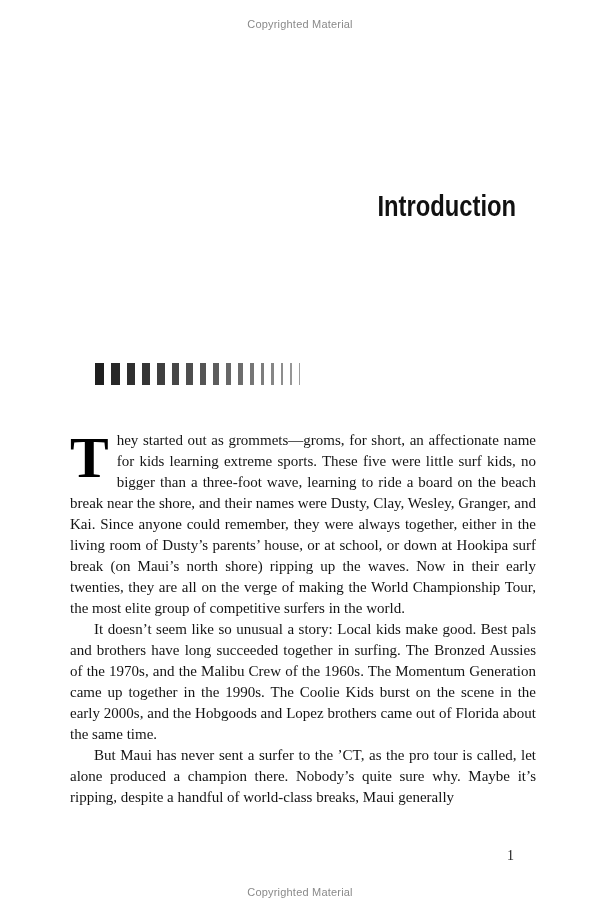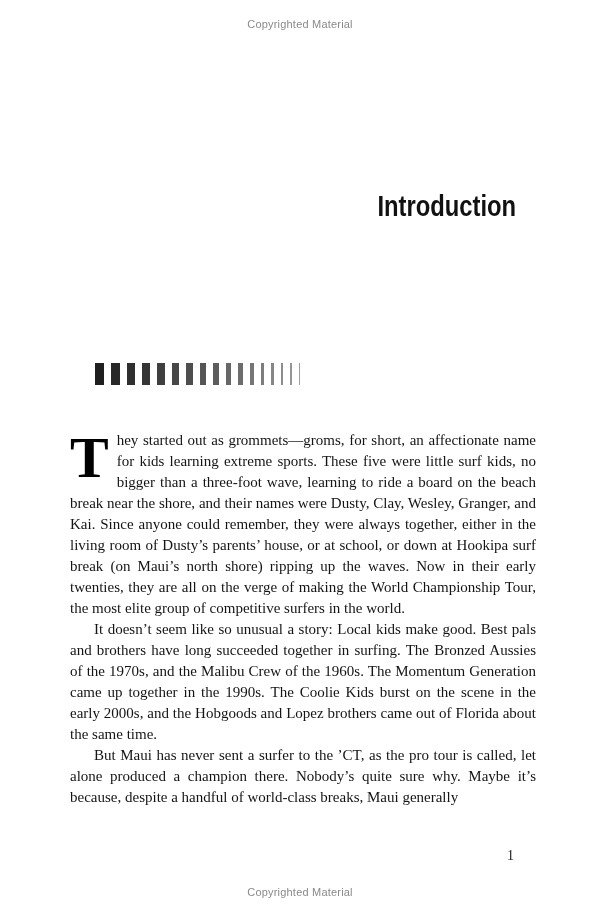--- a/index.html
+++ b/index.html
@@ -119,20 +119,20 @@
       <div class="bar" style="width: 2px; opacity: 0.51;"></div>
       <div class="bar" style="width: 2px; opacity: 0.47;"></div>
       <div class="bar" style="width: 1px; opacity: 0.44;"></div>
     </div>
 
   <div class="body-text">
     <p>
       <span class="drop-cap">T</span><span>hey started out as grommets—groms, for short, an affectionate name for kids learning extreme sports. These five were little surf kids, no bigger than a three-foot wave, learning to ride a board on the beach break near the shore, and their names were Dusty, Clay, Wesley, Granger, and Kai. Since anyone could remember, they were always together, either in the living room of Dusty’s parents’ house, or at school, or down at Hookipa surf break (on Maui’s north shore) ripping up the waves. Now in their early twenties, they are all on the verge of making the World Championship Tour, the most elite group of competitive surfers in the world.</span>
     </p>
     <p class="indent">It doesn’t seem like so unusual a story: Local kids make good. Best pals and brothers have long succeeded together in surfing. The Bronzed Aussies of the 1970s, and the Malibu Crew of the 1960s. The Momentum Generation came up together in the 1990s. The Coolie Kids burst on the scene in the early 2000s, and the Hobgoods and Lopez brothers came out of Florida about the same time.</p>
-    <p class="indent">But Maui has never sent a surfer to the ’CT, as the pro tour is called, let alone produced a champion there. Nobody’s quite sure why. Maybe it’s because, despite a handful of world-class breaks, Maui generally</p>
+    <p class="indent">But Maui has never sent a surfer to the ’CT, as the pro tour is called, let alone produced a champion there. Nobody’s quite sure why. Maybe it’s ripping, despite a handful of world-class breaks, Maui generally</p>
   </div>
 
   <div class="page-number">1</div>
 
   <div class="copyright-notice copyright-bottom">Copyrighted Material</div>
 
 </div>
 
 </body></html>

